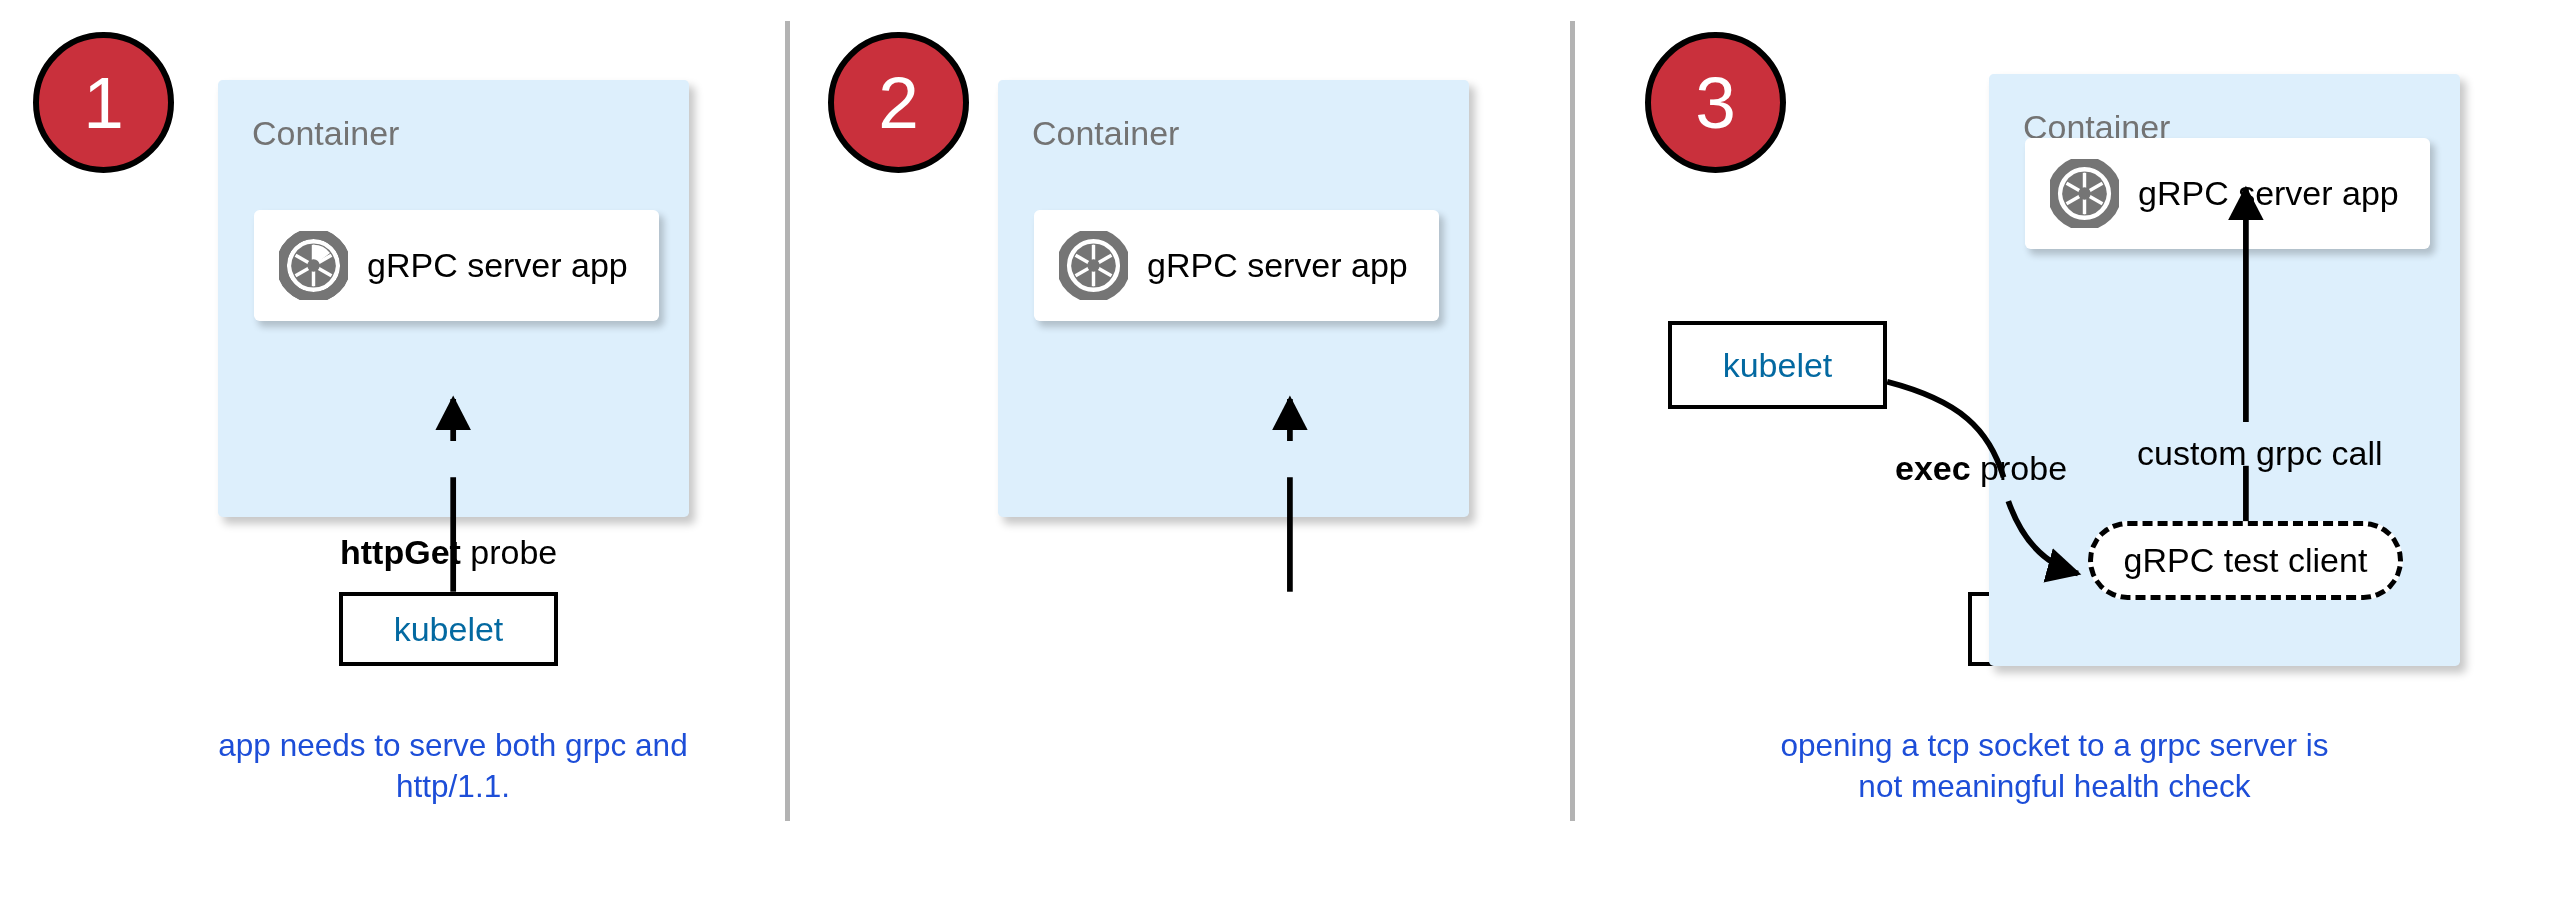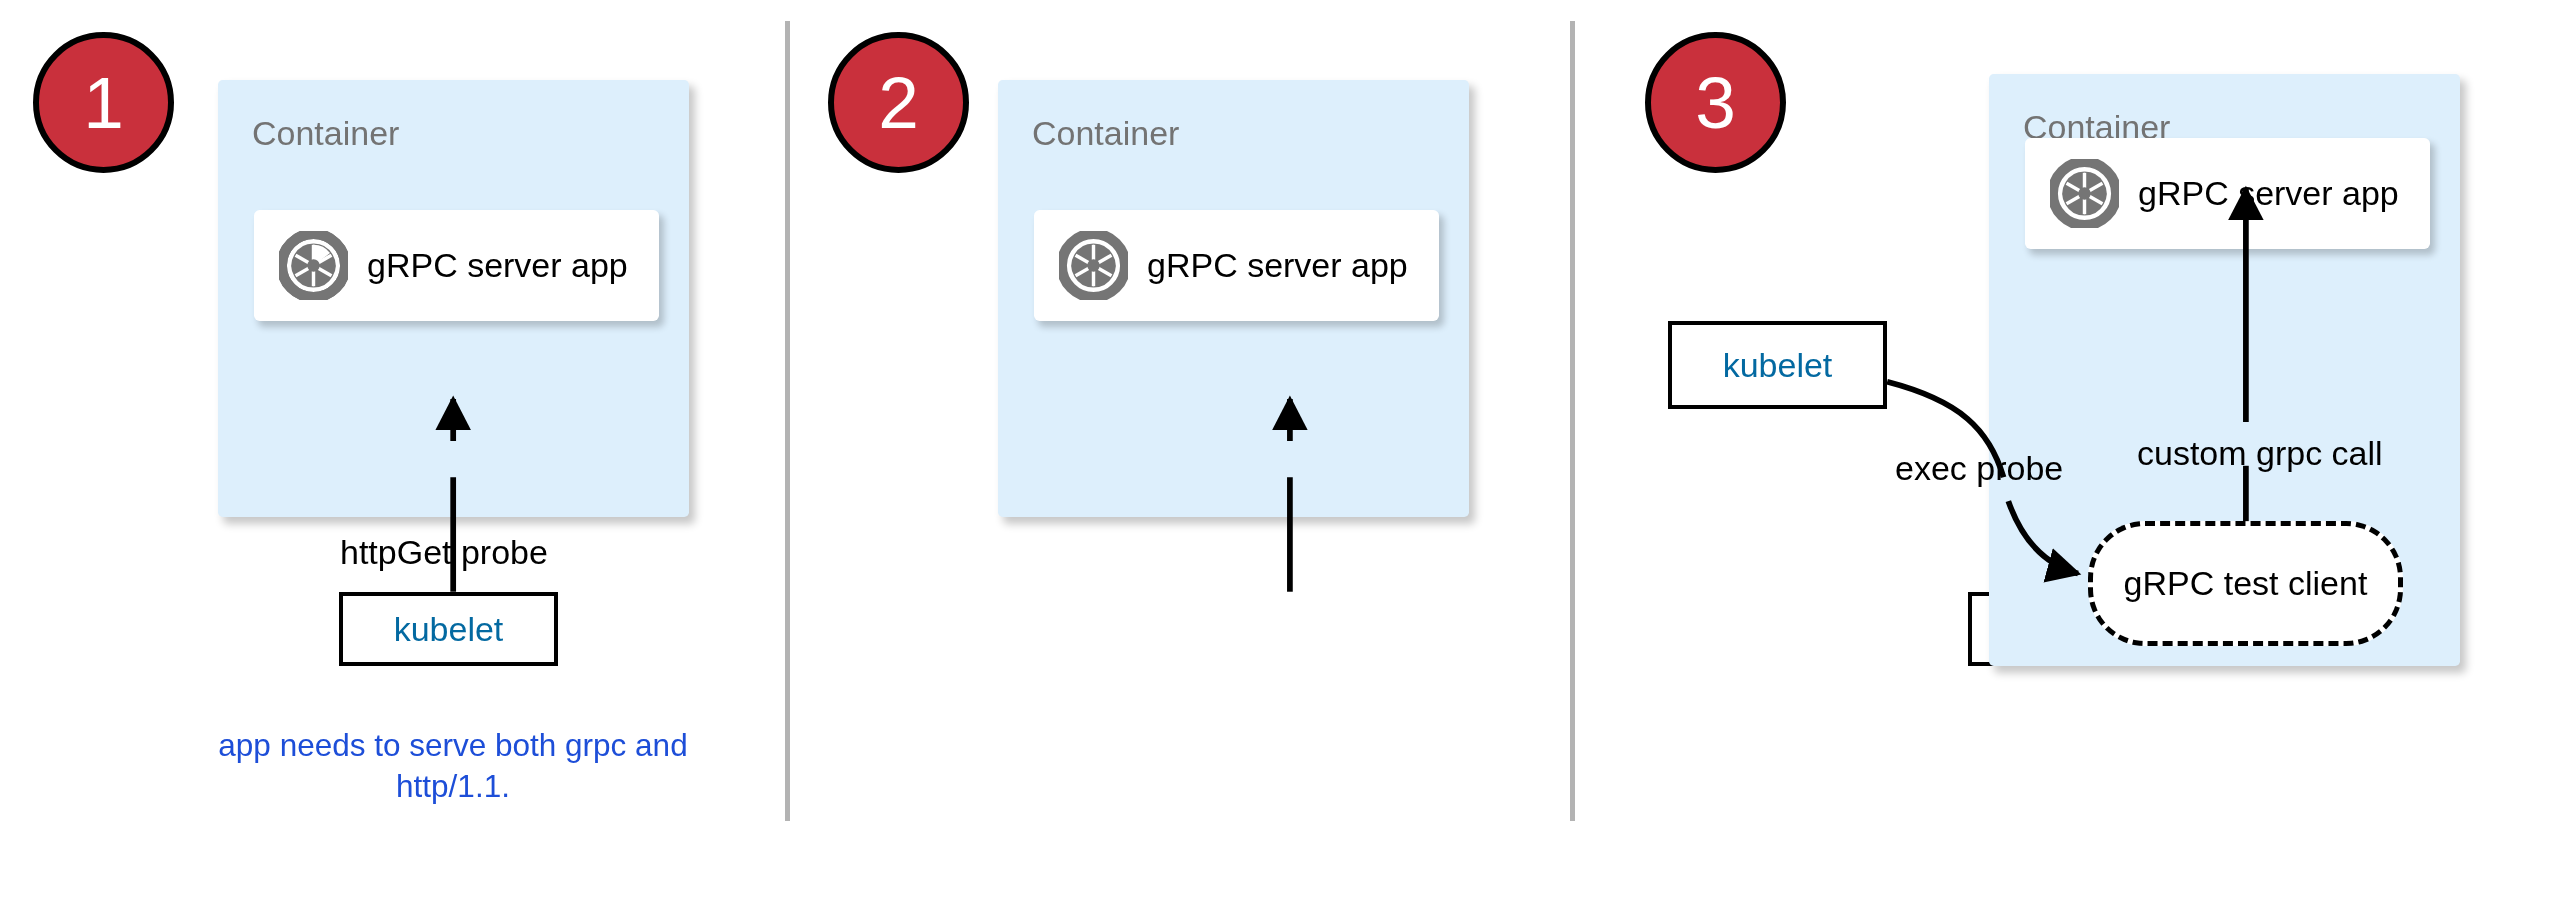--- a/index.html
+++ b/index.html
@@ -116,21 +116,21 @@
   }
 
   
   .probe-label {
     position: absolute;
     font-size: 34px;
     white-space: nowrap;
     color: #000000;
     background: transparent;
   }
-  .probe-label b { font-weight: normal; }
+  .probe-label b { font-weight: bold; }
 
   .probe-label.pl1 { left: 122px; top: 453px; }
   .probe-label.pl2 { left: 101px; top: 453px; }
   .probe-label.pl3 { left: 1895px; top: 449px; }
   .probe-label.custom-call { left: 2137px; top: 434px; }
 
   
   .kubelet-box {
     position: absolute;
     background: #ffffff;
@@ -154,21 +154,21 @@
     border-radius: 57px;
     box-sizing: border-box;
     display: flex;
     align-items: center;
     justify-content: center;
     font-size: 34px;
     color: #000000;
     left: 2088px;
     top: 521px;
     width: 315px;
-    height: 125px;
+    height: 79px;
   }
 
   
   .caption {
     position: absolute;
     font-size: 31.5px;
     line-height: 1.30;
     text-align: center;
     color: #1d4ed8;
   }
@@ -274,20 +274,21 @@
         </svg>
         <span class="app-card-label">gRPC server app</span>
       </div>
 
     </div>
 
     <div class="kubelet-box k2">
       <span>kubelet</span>
     </div>
 
+    <div class="caption cap2">opening a tcp socket to a grpc server is not meaningful health check</div>
   </div>
 
   <div class="panel p3">
 
     <div class="badge b3">
       <span>3</span>
     </div>
 
     <div class="container-box c3">
       <div class="container-label">Container</div>

